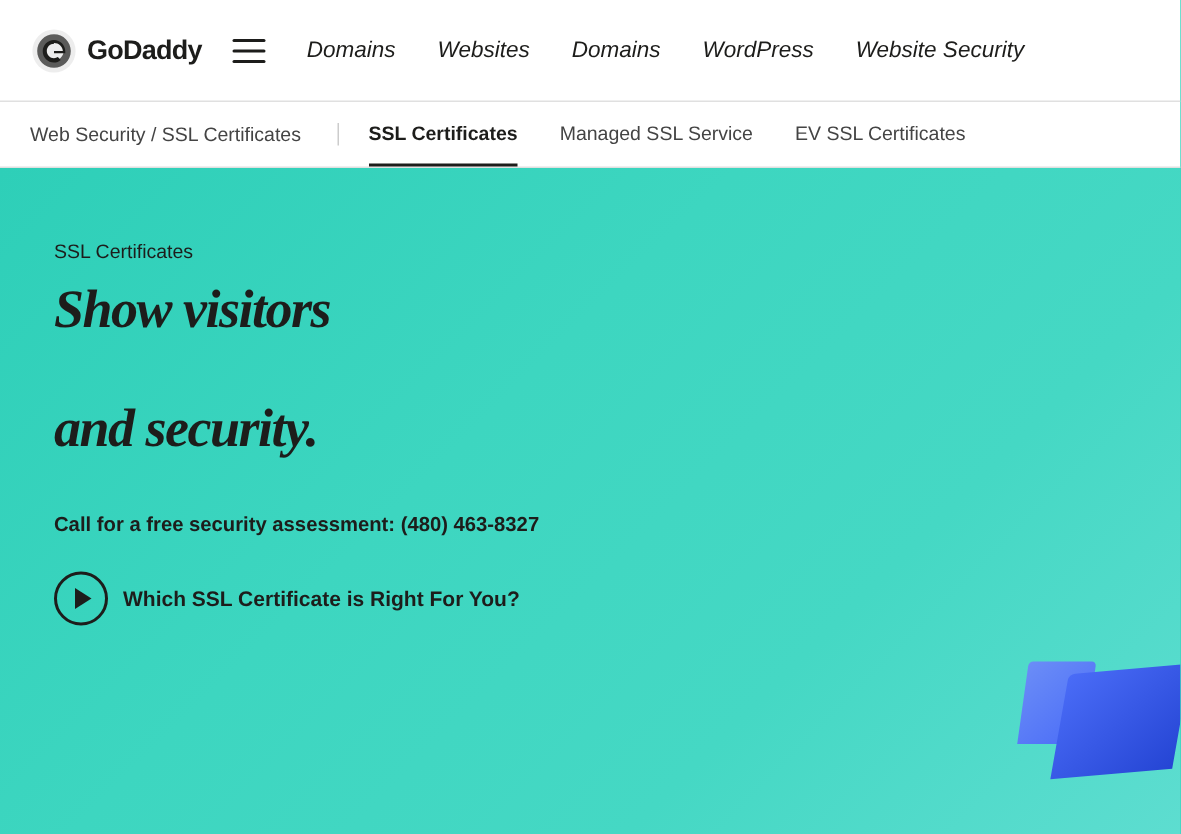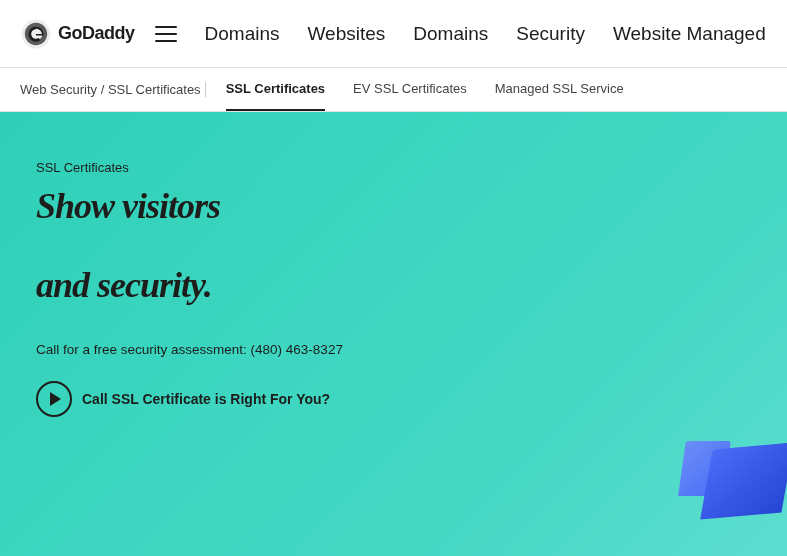--- a/index.html
+++ b/index.html
@@ -70,43 +70,44 @@
     }
 
     .nav {
       display: flex;
       align-items: center;
       gap: 28px;
       flex: 1;
     }
 
     .nav-link {
-      font-size: 19px;
+      font-size: 15px;
       font-weight: 500;
       color: #1d1d1b;
       text-decoration: none;
       cursor: pointer;
       white-space: nowrap;
+      font-style: italic;
     }
 
     
     .subnav {
       background-color: #ffffff;
       height: 44px;
       display: flex;
       align-items: center;
       padding: 0 20px;
       gap: 0;
       border-bottom: 1px solid #e0e0e0;
     }
 
     .breadcrumb-area {
       display: flex;
       align-items: center;
-      padding-right: 4px;
+      padding-right: 24px;
       border-right: 1px solid #ccc;
       margin-right: 20px;
     }
 
     .breadcrumb-link {
       font-size: 13px;
       color: #444;
       text-decoration: none;
       cursor: pointer;
       white-space: nowrap;
@@ -163,21 +164,21 @@
       max-width: 480px;
       margin-bottom: 36px;
       font-family: Georgia, 'Times New Roman', serif;
       font-style: italic;
     }
 
     .hero-cta-text {
       font-size: 13.5px;
       color: #1d1d1b;
       margin-bottom: 24px;
-      font-weight: 400;
+      font-weight: 700;
       margin-top: 20px;
     }
 
     .video-cta {
       display: flex;
       align-items: center;
       gap: 10px;
       cursor: pointer;
       text-decoration: none;
     }
@@ -259,49 +260,49 @@
       <span class="hamburger-line"></span>
       <span class="hamburger-line"></span>
       <span class="hamburger-line"></span>
     </button>
   </div>
 
   <nav class="nav">
     <a class="nav-link" href="#">Domains</a>
     <a class="nav-link" href="#">Websites</a>
     <a class="nav-link" href="#">Domains</a>
-    <a class="nav-link" href="#">Security</a>
-    <a class="nav-link" href="#">Website Managed</a>
+    <a class="nav-link" href="#">WordPress</a>
+    <a class="nav-link" href="#">Website Security</a>
   </nav>
 </header>
 
 <div class="subnav">
   <div class="breadcrumb-area">
     <a class="breadcrumb-link" href="#">Web Security / SSL Certificates</a>
   </div>
   <div class="subnav-tabs">
     <a class="subnav-tab active" href="#">SSL Certificates</a>
+    <a class="subnav-tab" href="#">Managed SSL Service</a>
     <a class="subnav-tab" href="#">EV SSL Certificates</a>
-    <a class="subnav-tab" href="#">Managed SSL Service</a>
   </div>
 </div>
 
 <section class="hero">
   <p class="hero-label">SSL Certificates</p>
   <h1 class="hero-headline">
     <span>Show visitors</span><br>
     <br>
     <span>and security.</span>
   </h1>
   <p class="hero-cta-text">Call for a free security assessment: (480) 463-8327</p>
 
   <a class="video-cta" href="#">
     <div class="play-btn">
       <div class="play-triangle"></div>
     </div>
-    <span class="video-cta-label">Call SSL Certificate is Right For You?</span>
+    <span class="video-cta-label">Which SSL Certificate is Right For You?</span>
   </a>
 
   <div class="hero-decoration">
     <div class="shape-blue-small"></div>
     <div class="shape-blue-large"></div>
   </div>
 </section>
 
 </body></html>

